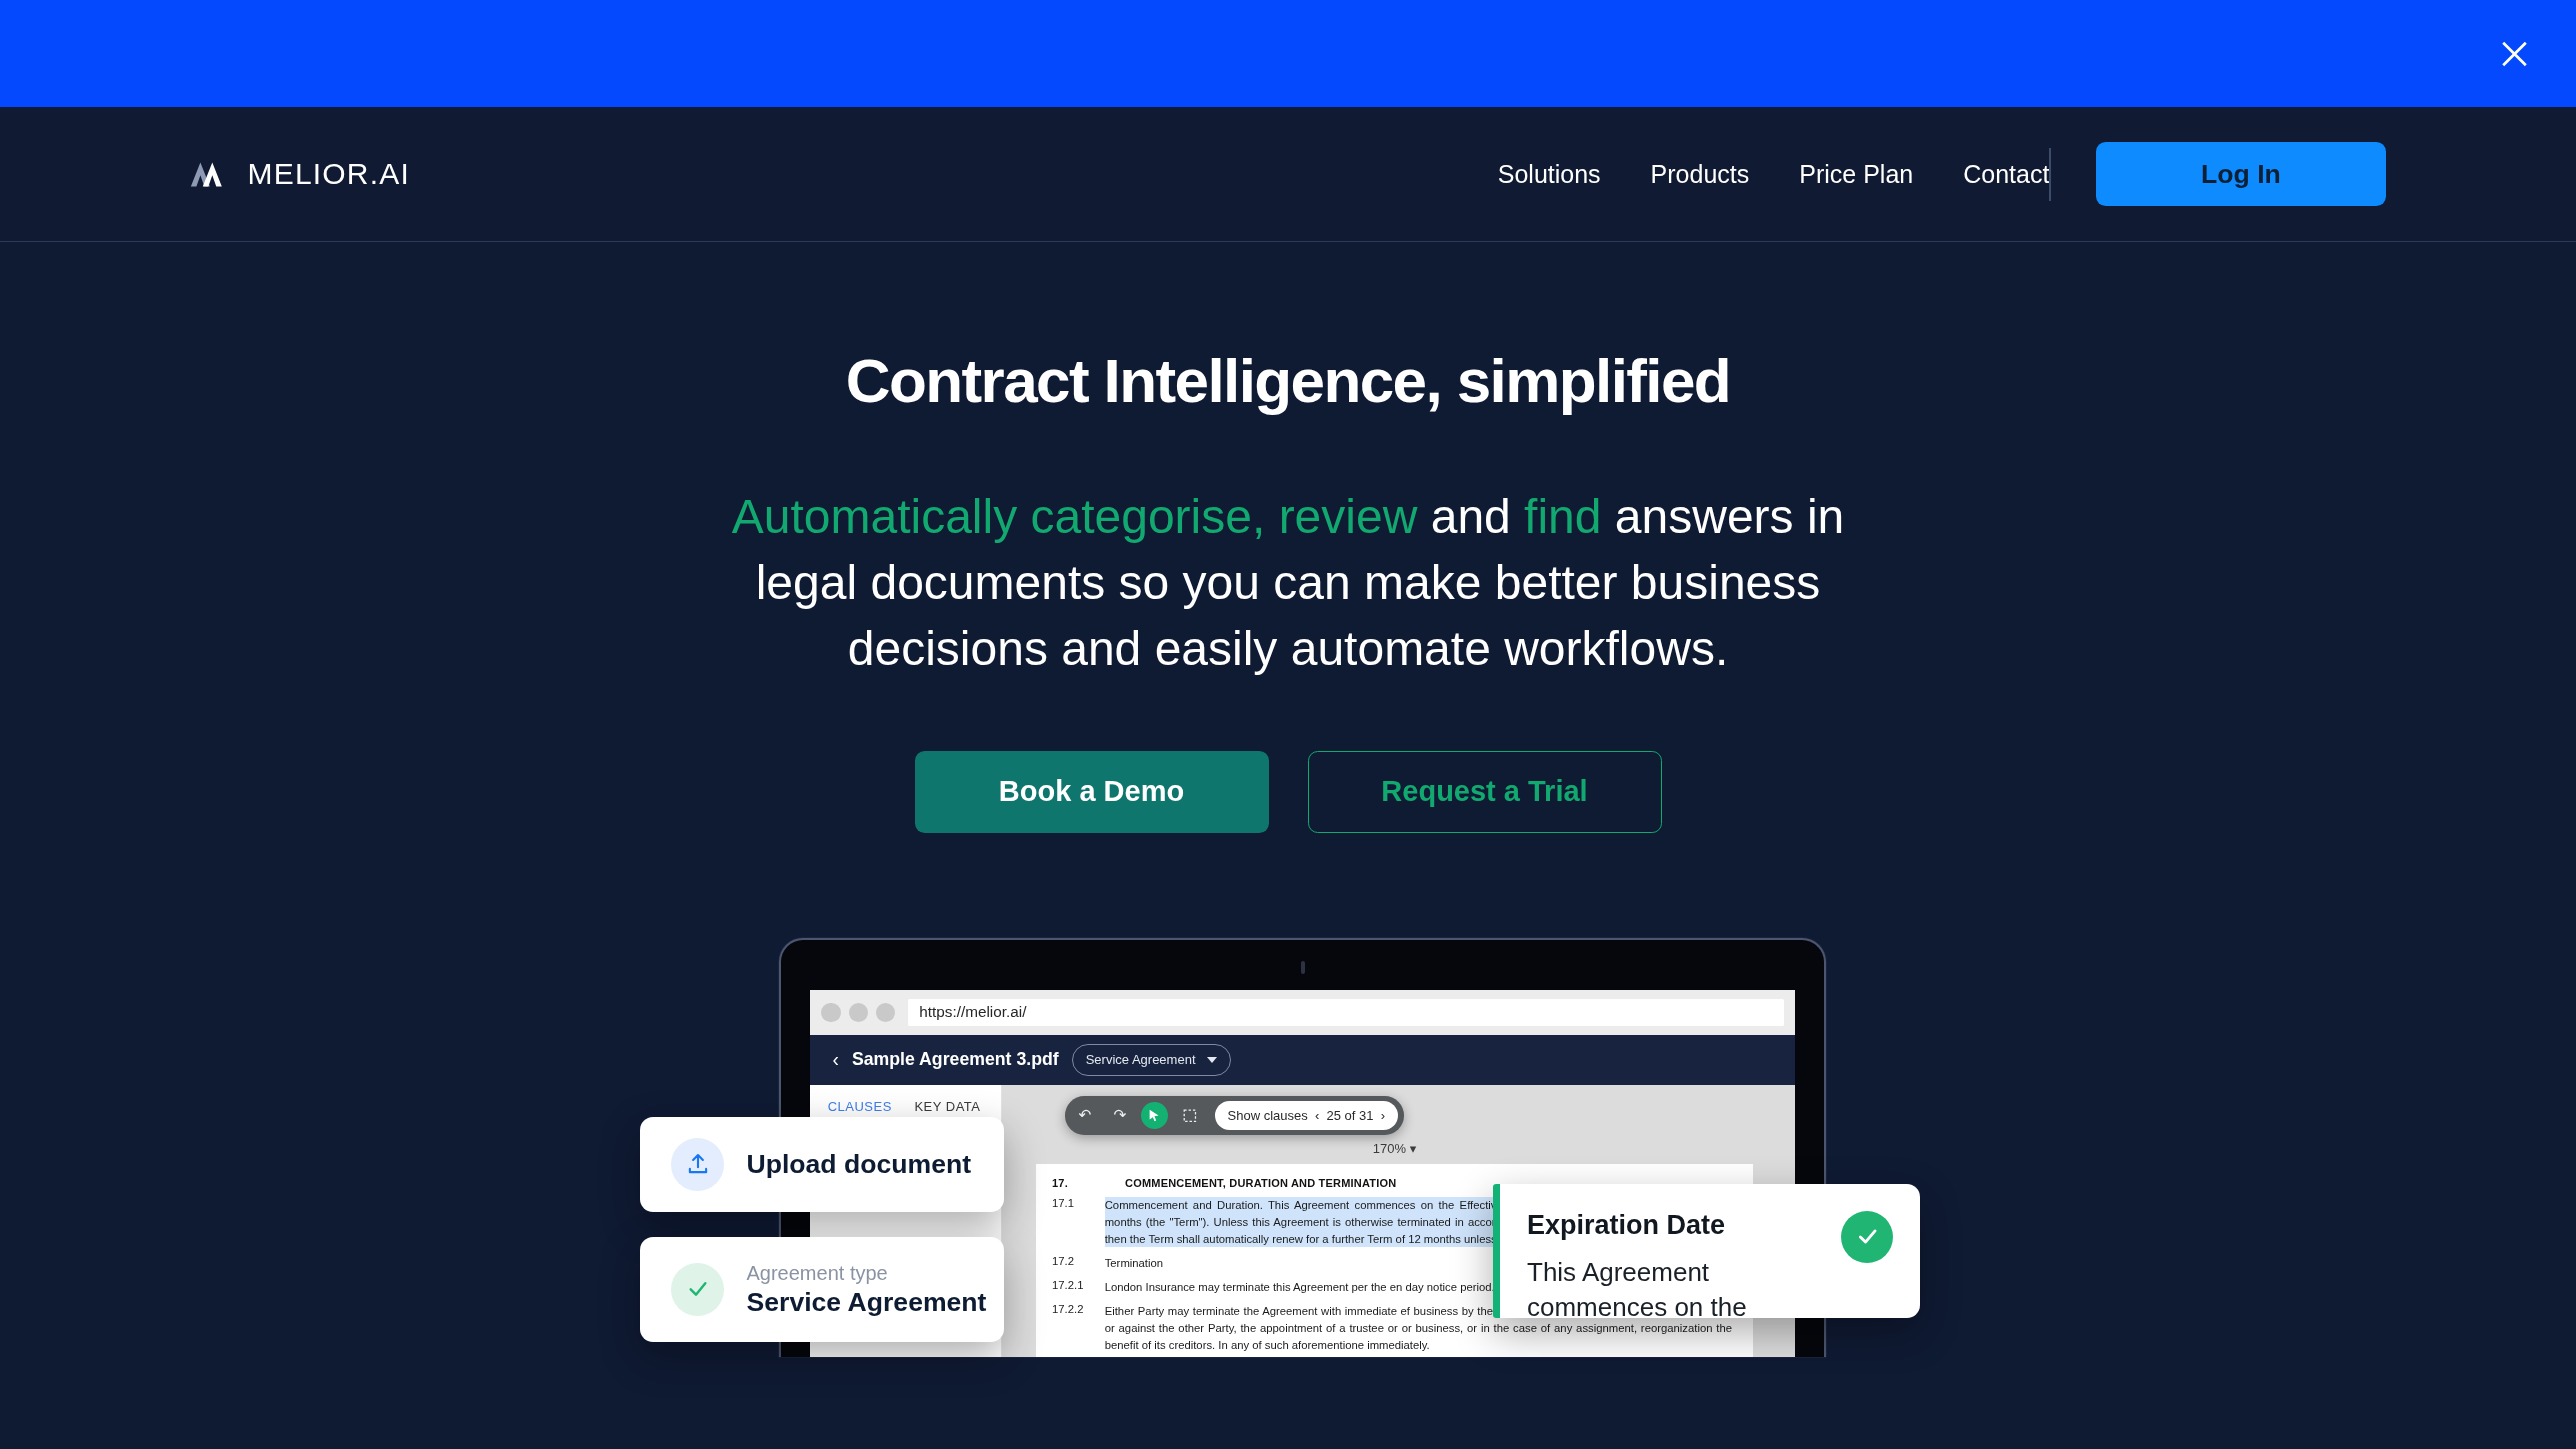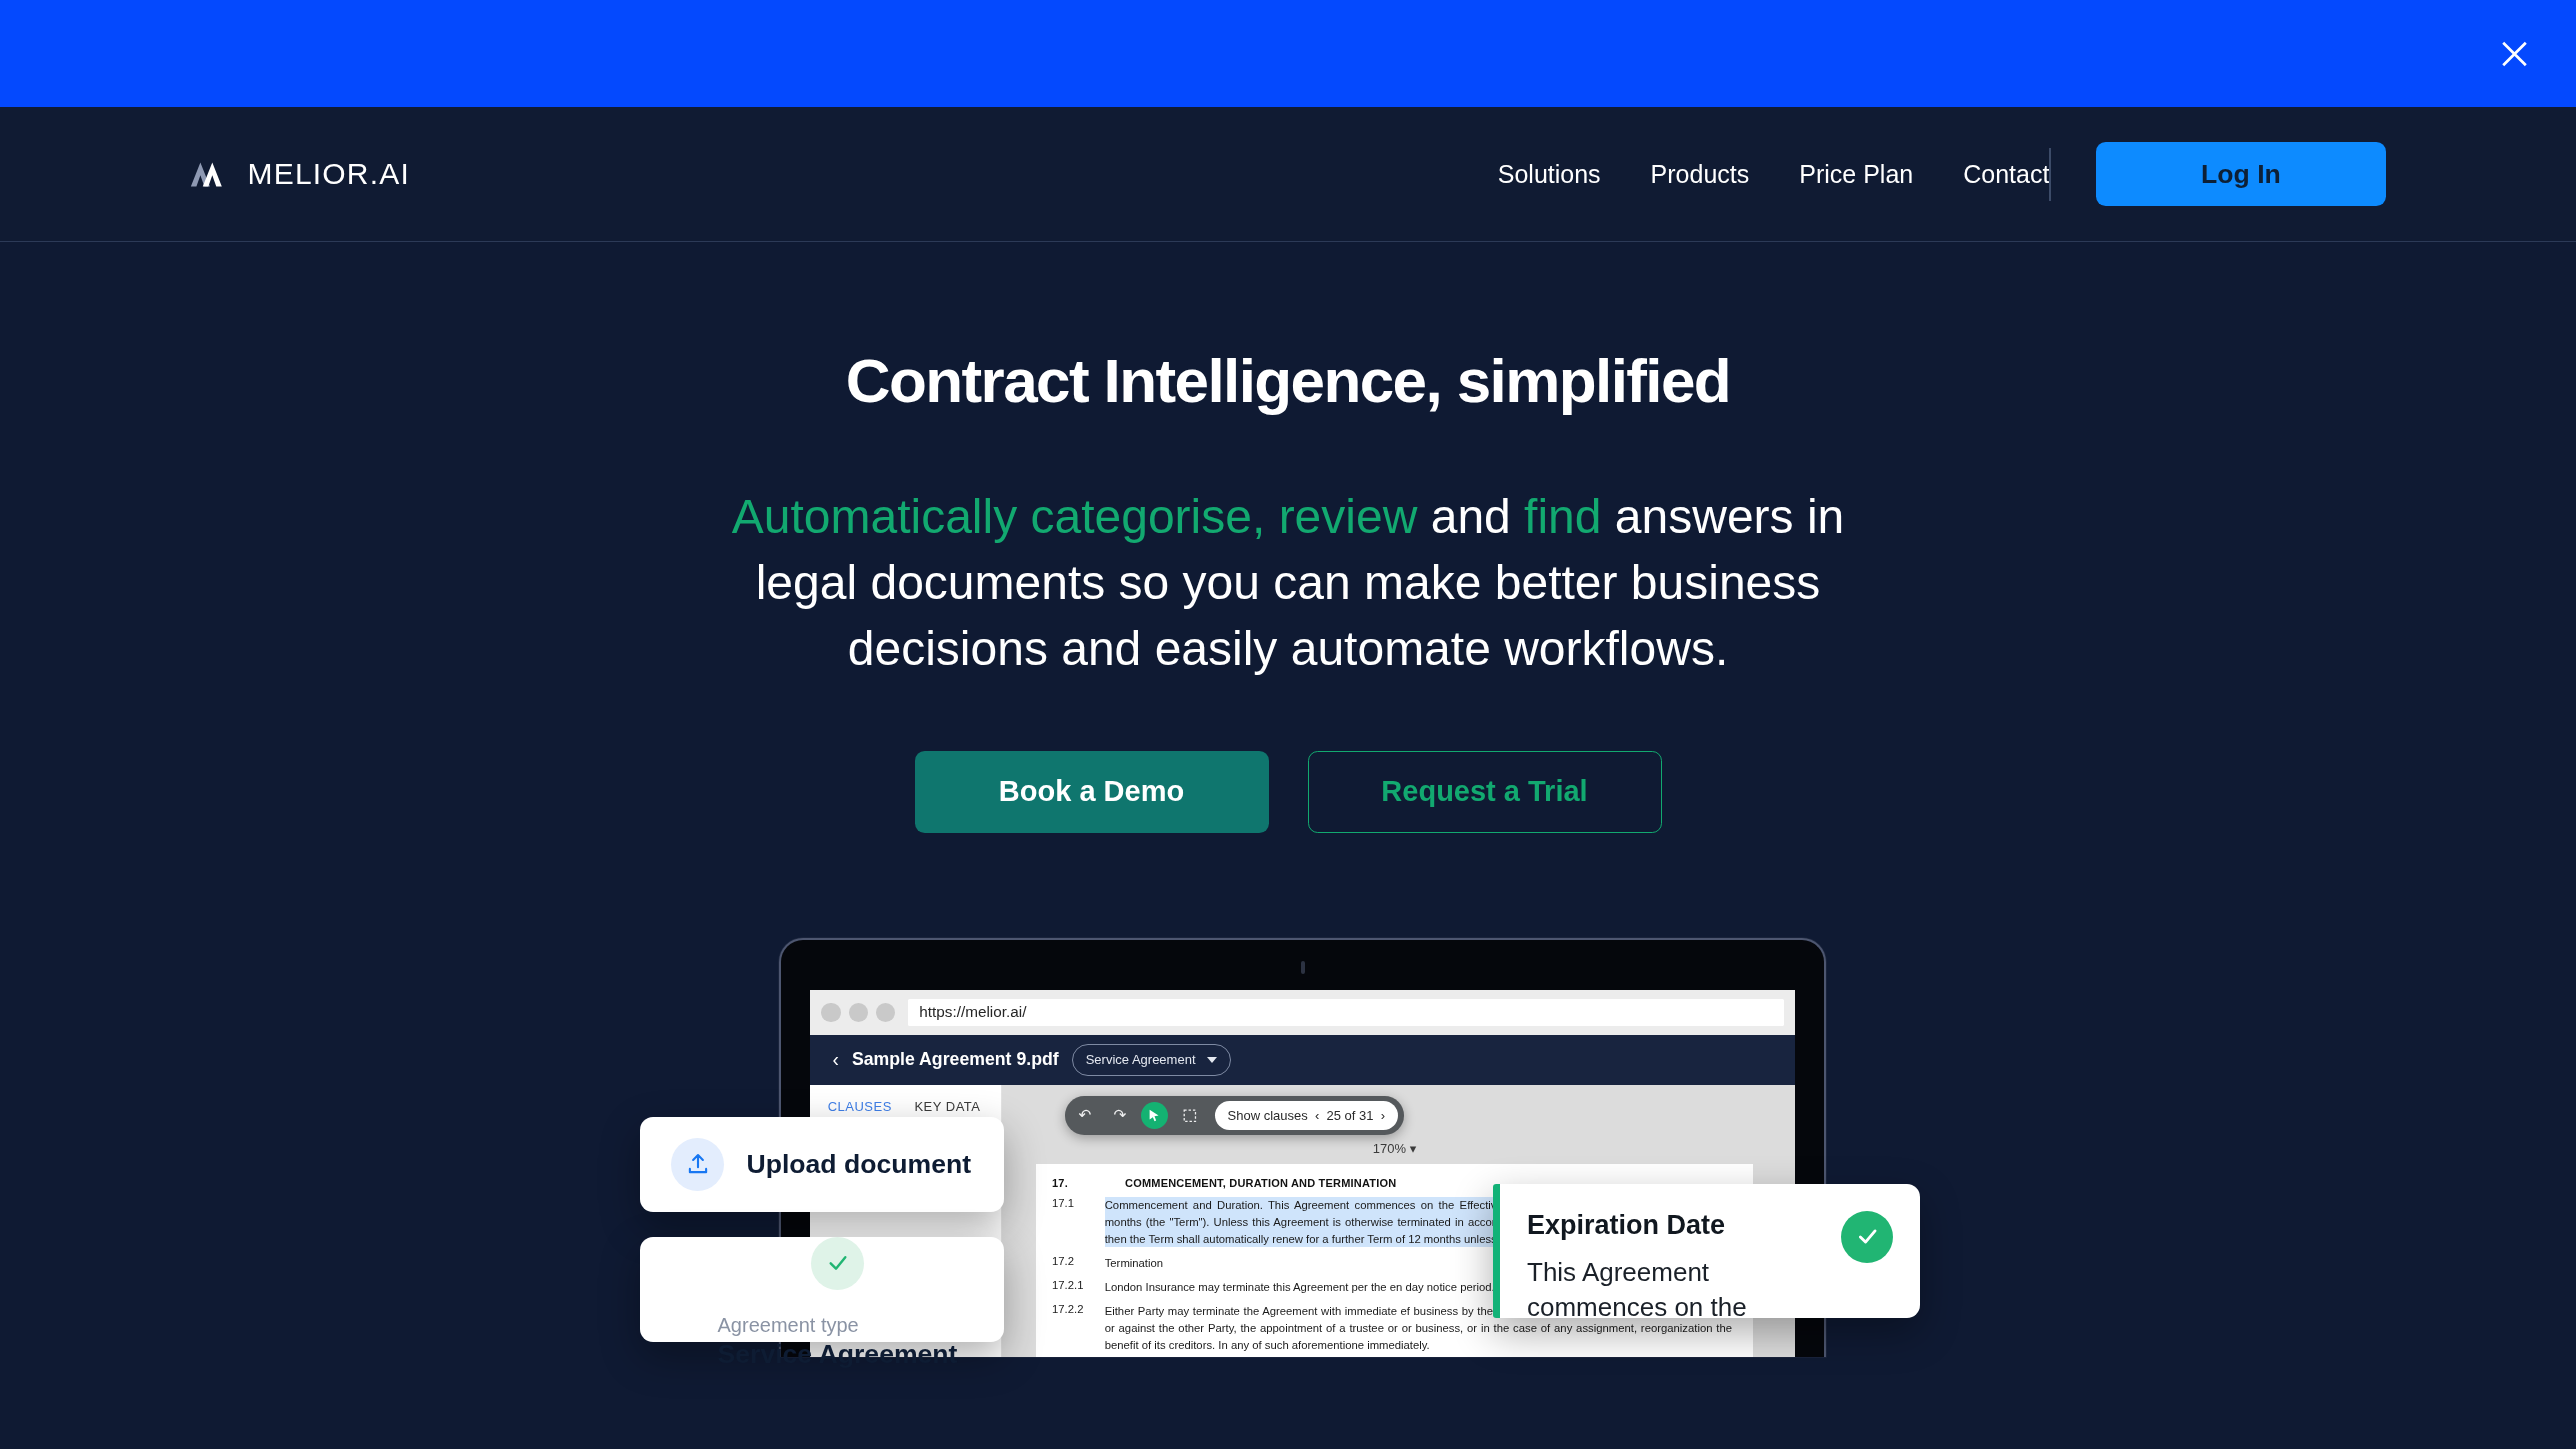--- a/index.html
+++ b/index.html
@@ -430,21 +430,20 @@
   }
   .card-agreement {
     left: 640px;
     top: 333px;
     width: 364px;
     height: 105px;
     display: flex;
     align-items: center;
     padding-left: 31px;
     gap: 22.5px;
-    flex-direction: column;
   }
   .card-label {
     font-size: 20px;
     color: #8a93a4;
     line-height: 1.35;
   }
   .card-value {
     font-size: 26.6px;
     font-weight: 700;
     color: #0e1c33;
@@ -536,21 +535,21 @@
     <div class="browser">
       <div class="browser-bar">
         <span class="dot"></span>
         <span class="dot"></span>
         <span class="dot"></span>
         <div class="url-bar">https://melior.ai/</div>
       </div>
 
       <div class="app-topbar">
         <span class="back-chev">‹</span>
-        <span class="doc-name">Sample Agreement 9.pdf</span>
+        <span class="doc-name">Sample Agreement 3.pdf</span>
         <div class="type-pill">
           <span>Service Agreement</span>
           <span class="caret"></span>
         </div>
       </div>
 
       <div class="app-body">
         <aside class="app-sidebar">
           <div class="side-tabs">
             <span class="side-tab active">CLAUSES</span>

